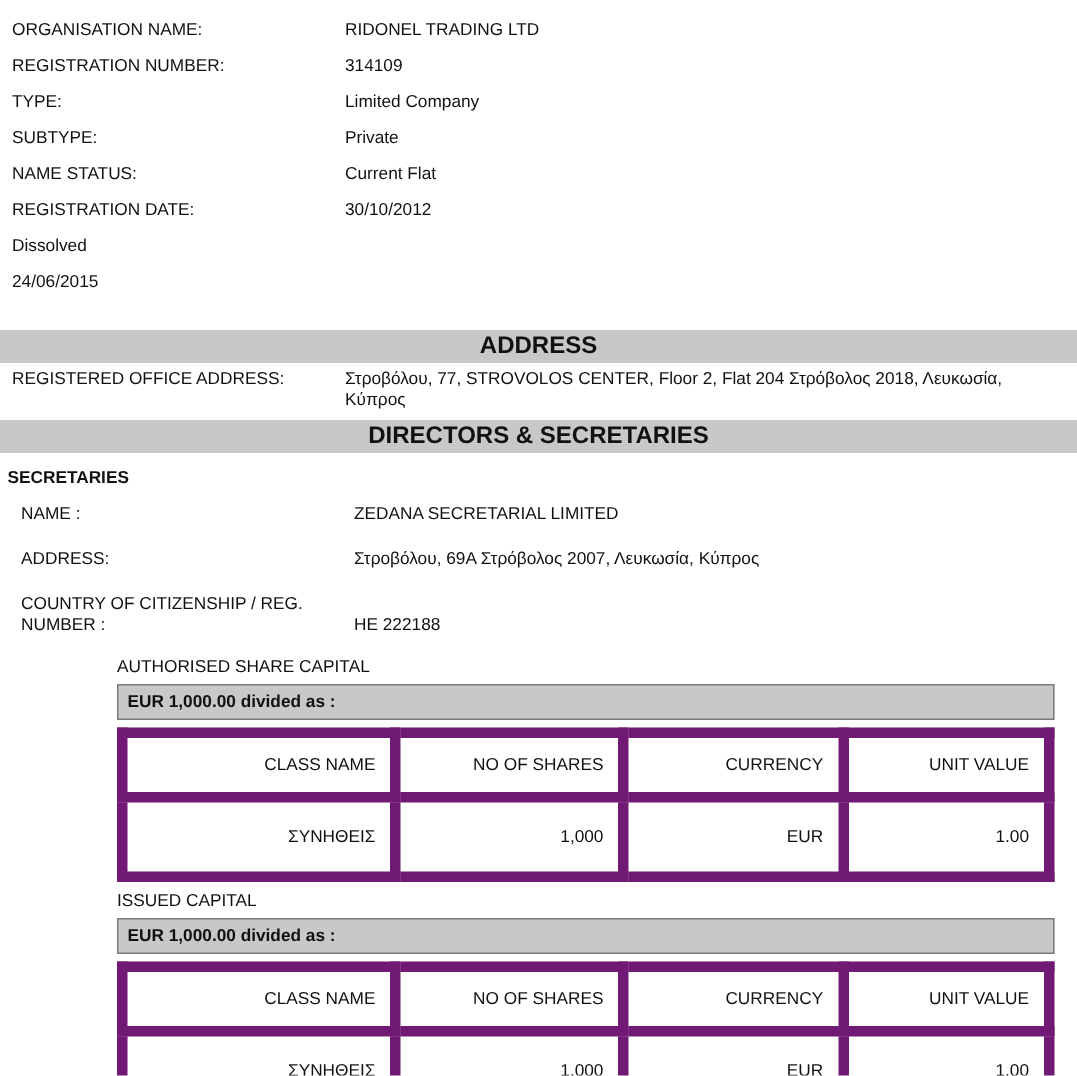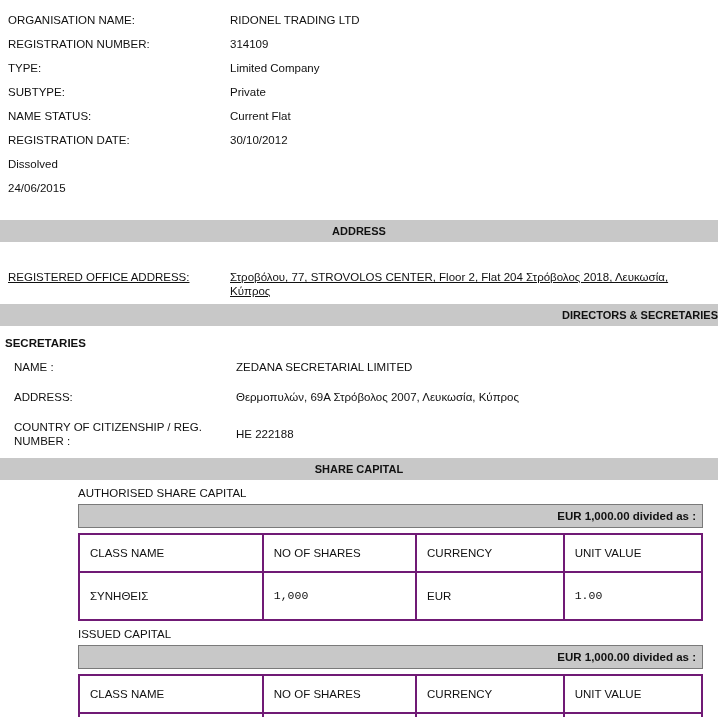--- a/index.html
+++ b/index.html
@@ -23,71 +23,70 @@
     align-items: flex-start;
     padding: 5px 12px 5px 8px;
     line-height: 14px;
   }
   .kv-label { flex: 0 0 222px; width: 222px; }
   .kv-value { flex: 1; }
   .section-bar {
     background: #c8c8c8;
     text-align: center;
     font-weight: bold;
-    font-size: 11px;
+    font-size: 16px;
     padding: 4px 0;
     line-height: 14px;
   }
   .bar-address   { margin-top: 20px; }
-  .bar-directors { margin-top: 2px; text-align: right; }
+  .bar-directors { margin-top: 2px; }
   .bar-share     { margin-top: 2px; }
-  .addr-row { padding-top: 28px; padding-bottom: 4px; text-decoration: underline; }
+  .addr-row { padding-top: 4px; padding-bottom: 4px; }
   .sub-heading {
     font-weight: bold;
     padding: 10px 0 2px 5px;
     line-height: 14px;
   }
   .dir-row {
     display: flex;
-    align-items: center;
+    align-items: flex-end;
     padding: 8px 12px 8px 14px;
     line-height: 14px;
   }
   .dir-row .kv-label { flex: 0 0 222px; width: 222px; }
   .capital-block { margin: 0 15px 0 78px; }
   .capital-heading {
     font-weight: normal;
     padding: 6px 0 4px 0;
     line-height: 14px;
   }
   .table-caption {
     background: #c8c8c8;
     border: 1px solid #7a7a7a;
     font-weight: bold;
     padding: 4px 6px;
     margin-bottom: 5px;
     line-height: 14px;
-    text-align: right;
   }
   table.capital {
     width: 100%;
     border-collapse: collapse;
     table-layout: fixed;
   }
   table.capital th, table.capital td {
-    border: 2px solid #701a75;
+    border: 7px solid #701a75;
     font-weight: normal;
-    text-align: left;
+    text-align: right;
     font-size: 11.5px;
     line-height: 14px;
     overflow: hidden;
   }
   table.capital th { padding: 11px 10px; }
   table.capital td { padding: 16px 10px; }
-  td.num, th.num { text-align: right; font-family: Liberation Mono, monospace; }
+  td.num, th.num { text-align: right; }
 </style>
 </head>
 <body>
 
 <div class="page">
 
   <div>
     <div class="kv-row">
       <div class="kv-label">ORGANISATION NAME:</div>
       <div class="kv-value">RIDONEL TRADING LTD</div>
@@ -132,31 +131,28 @@
     <span>DIRECTORS &amp; SECRETARIES</span>
   </div>
   <div class="sub-heading">SECRETARIES</div>
   <div>
     <div class="dir-row">
       <div class="kv-label">NAME :</div>
       <div class="kv-value">ZEDANA SECRETARIAL LIMITED</div>
     </div>
     <div class="dir-row">
       <div class="kv-label">ADDRESS:</div>
-      <div class="kv-value">Θερμοπυλών, 69Α  Στρόβολος 2007, Λευκωσία, Κύπρος</div>
+      <div class="kv-value">Στροβόλου, 69Α  Στρόβολος 2007, Λευκωσία, Κύπρος</div>
     </div>
     <div class="dir-row">
       <div class="kv-label">COUNTRY OF CITIZENSHIP / REG. NUMBER :</div>
       <div class="kv-value">HE 222188</div>
     </div>
   </div>
 
-  <div class="section-bar bar-share">
-    <span>SHARE CAPITAL</span>
-  </div>
 
   <div class="capital-block">
     <div class="capital-heading">AUTHORISED SHARE CAPITAL</div>
     <div class="table-caption">EUR 1,000.00 divided as :</div>
     <table class="capital">
       <colgroup>
         <col style="width:29.5%">
           <col style="width:24.6%">
           <col style="width:23.7%">
           <col style="width:22.2%">

